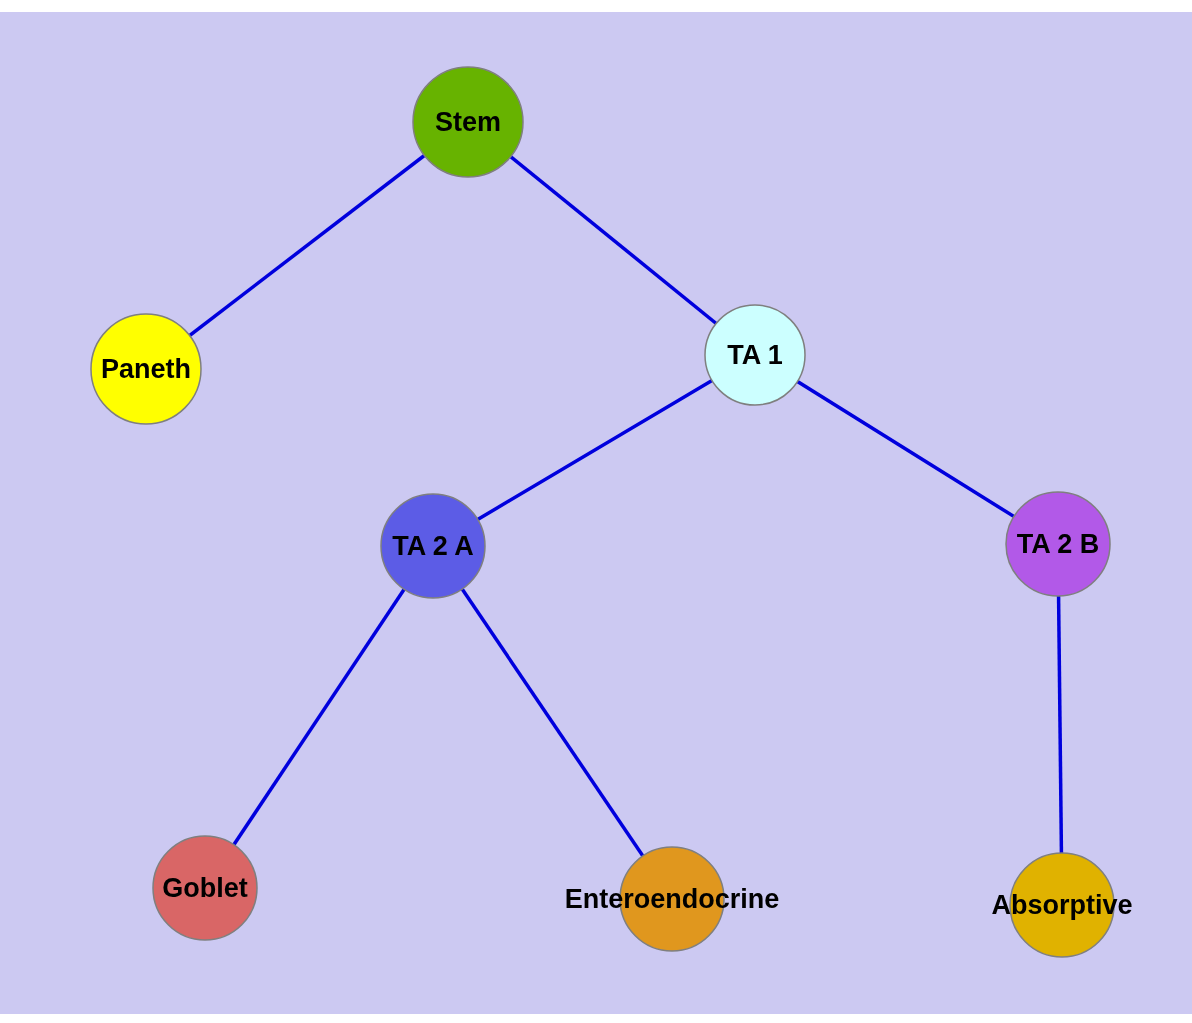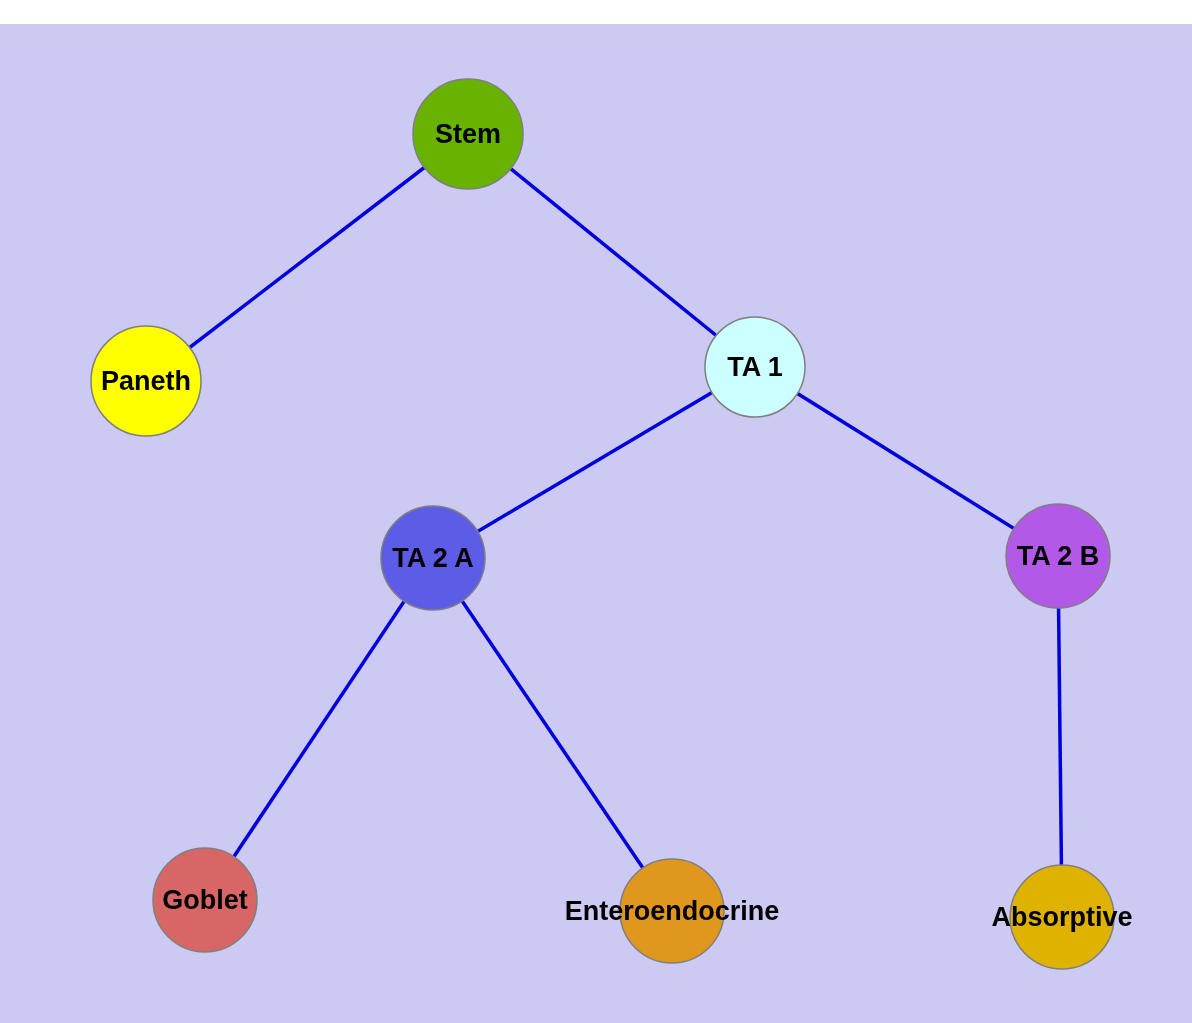--- a/index.html
+++ b/index.html
@@ -6,21 +6,21 @@
     margin: 0;
     padding: 0;
     background: #ffffff;
     width: 1192px;
     height: 1023px;
     overflow: hidden;
     font-family: "Liberation Sans", sans-serif;
   }
   .canvas-wrap {
     position: absolute;
-    top: 16px;
+    top: 4px;
     left: 0;
     width: 1192px;
     height: 794px;
   }
   svg text {
     font-family: "Liberation Sans", "DejaVu Sans", sans-serif;
     font-weight: bold;
     fill: #000000;
     pointer-events: none;
   }

